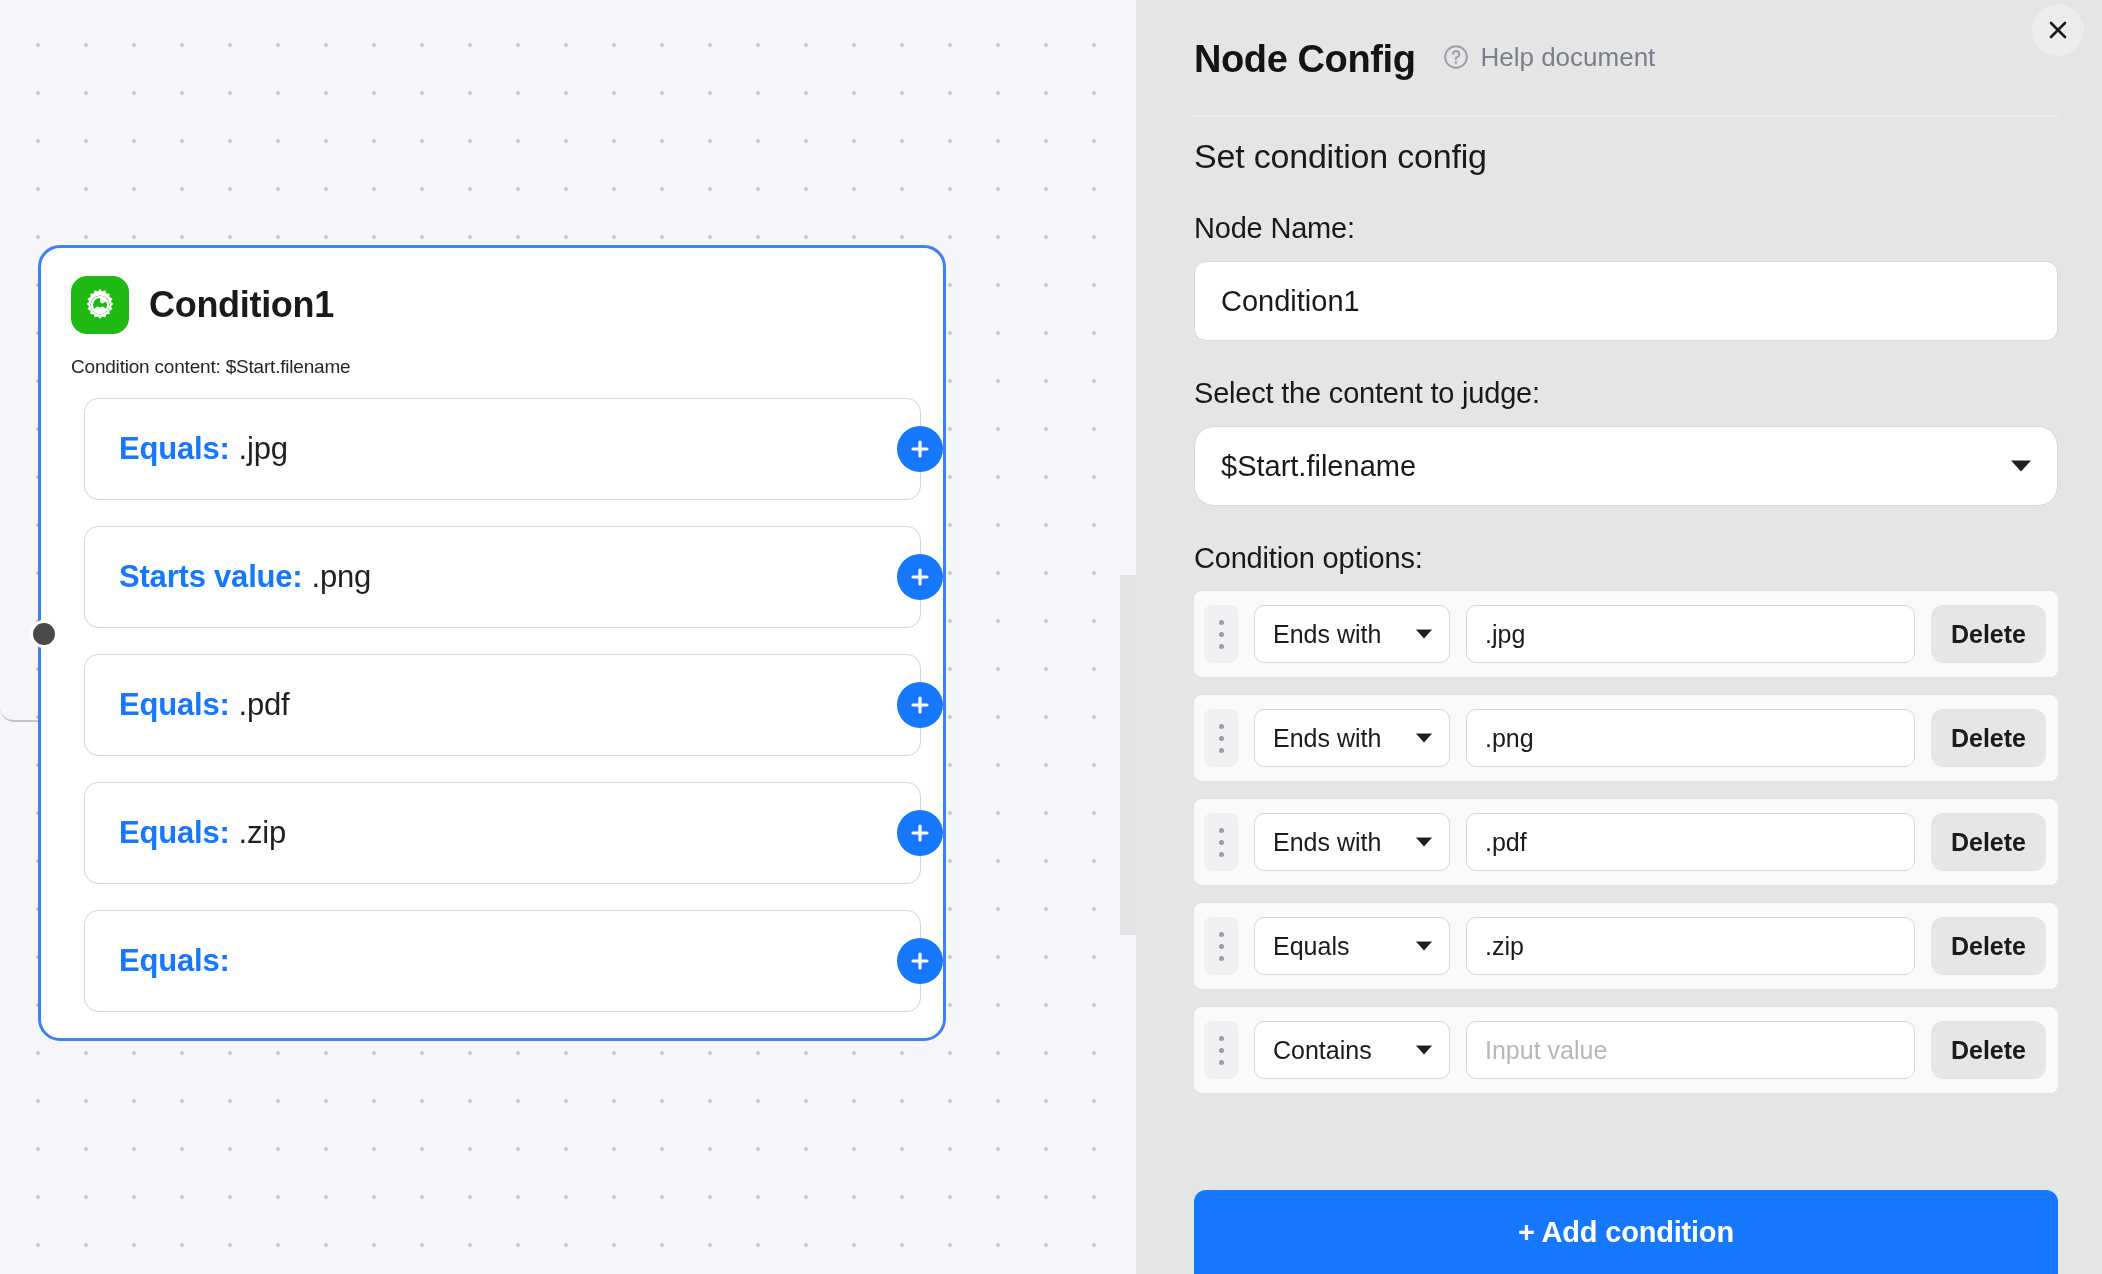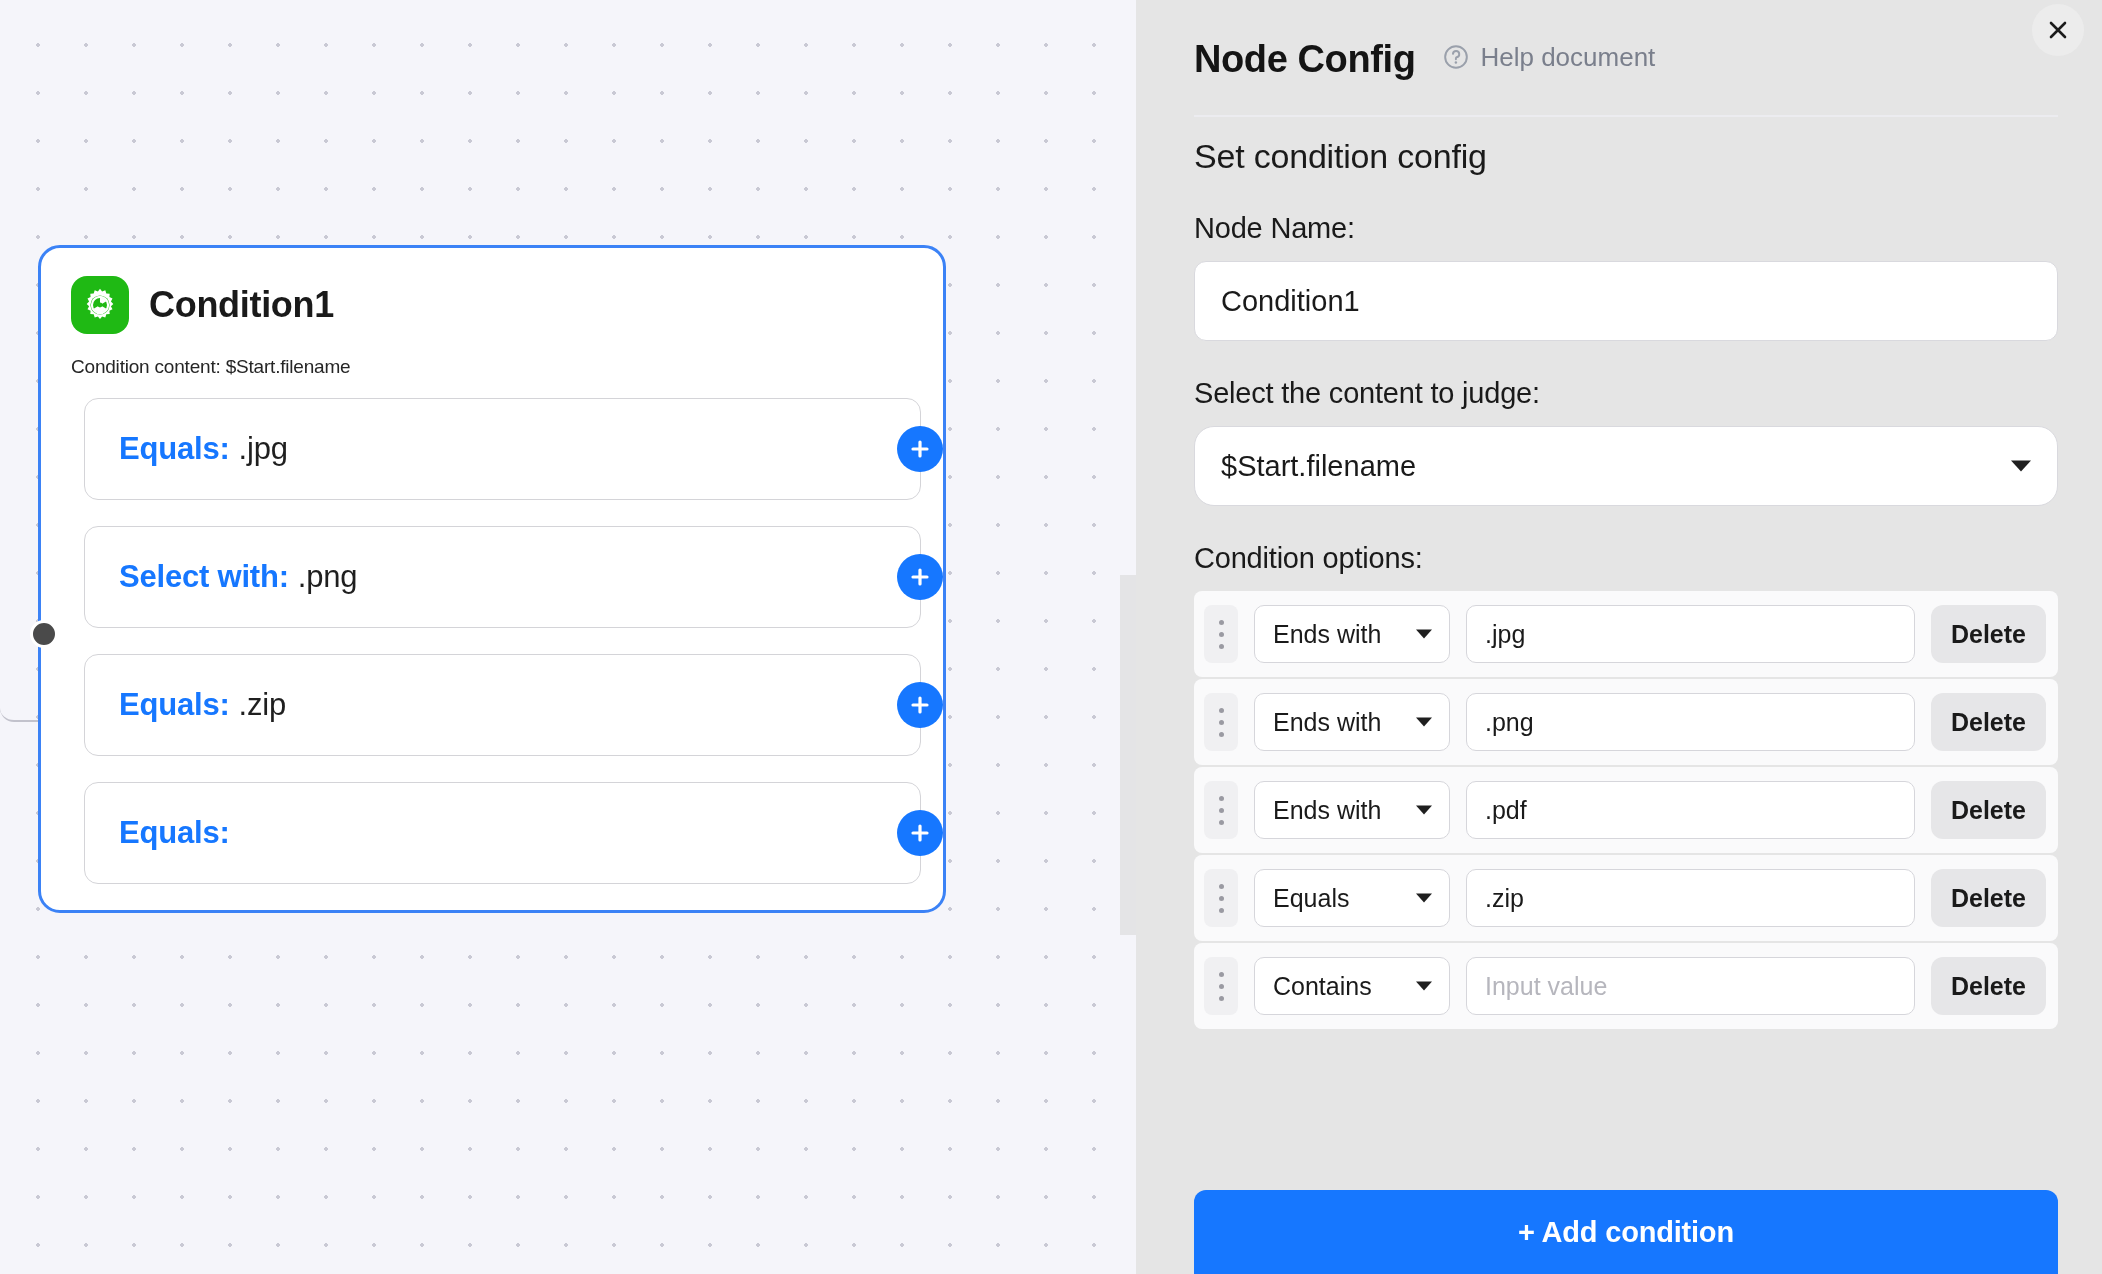--- a/index.html
+++ b/index.html
@@ -299,21 +299,21 @@
     height: 0;
     border-left: 10px solid transparent;
     border-right: 10px solid transparent;
     border-top: 11px solid #1f1f1f;
   }
 
   .cond-list {
     margin-top: 14px;
     display: flex;
     flex-direction: column;
-    gap: 2px;
+    gap: 18px;
   }
 
   .cond-row {
     display: flex;
     align-items: center;
     gap: 16px;
     background: #fafafb;
     border-radius: 8px;
     padding: 14px 12px 14px 10px;
   }
@@ -457,29 +457,39 @@
           </div>
           <button class="branch-add">
             <svg width="22" height="22" viewBox="0 0 22 22" aria-hidden="true">
                 <path d="M11 4 V18 M4 11 H18" stroke="#ffffff" stroke-width="3.2" stroke-linecap="round"></path>
               </svg>
           </button>
         </div>
 
         <div class="branch-row">
           <div class="branch-text">
-            <span class="branch-op">Select with:</span><span class="branch-val">.png</span>
+            <span class="branch-op">Starts value:</span><span class="branch-val">.png</span>
           </div>
           <button class="branch-add">
             <svg width="22" height="22" viewBox="0 0 22 22" aria-hidden="true">
                 <path d="M11 4 V18 M4 11 H18" stroke="#ffffff" stroke-width="3.2" stroke-linecap="round"></path>
               </svg>
           </button>
         </div>
 
+        <div class="branch-row">
+          <div class="branch-text">
+            <span class="branch-op">Equals:</span><span class="branch-val">.pdf</span>
+          </div>
+          <button class="branch-add">
+            <svg width="22" height="22" viewBox="0 0 22 22" aria-hidden="true">
+                <path d="M11 4 V18 M4 11 H18" stroke="#ffffff" stroke-width="3.2" stroke-linecap="round"></path>
+              </svg>
+          </button>
+        </div>
 
         <div class="branch-row">
           <div class="branch-text">
             <span class="branch-op">Equals:</span><span class="branch-val">.zip</span>
           </div>
           <button class="branch-add">
             <svg width="22" height="22" viewBox="0 0 22 22" aria-hidden="true">
                 <path d="M11 4 V18 M4 11 H18" stroke="#ffffff" stroke-width="3.2" stroke-linecap="round"></path>
               </svg>
           </button>

